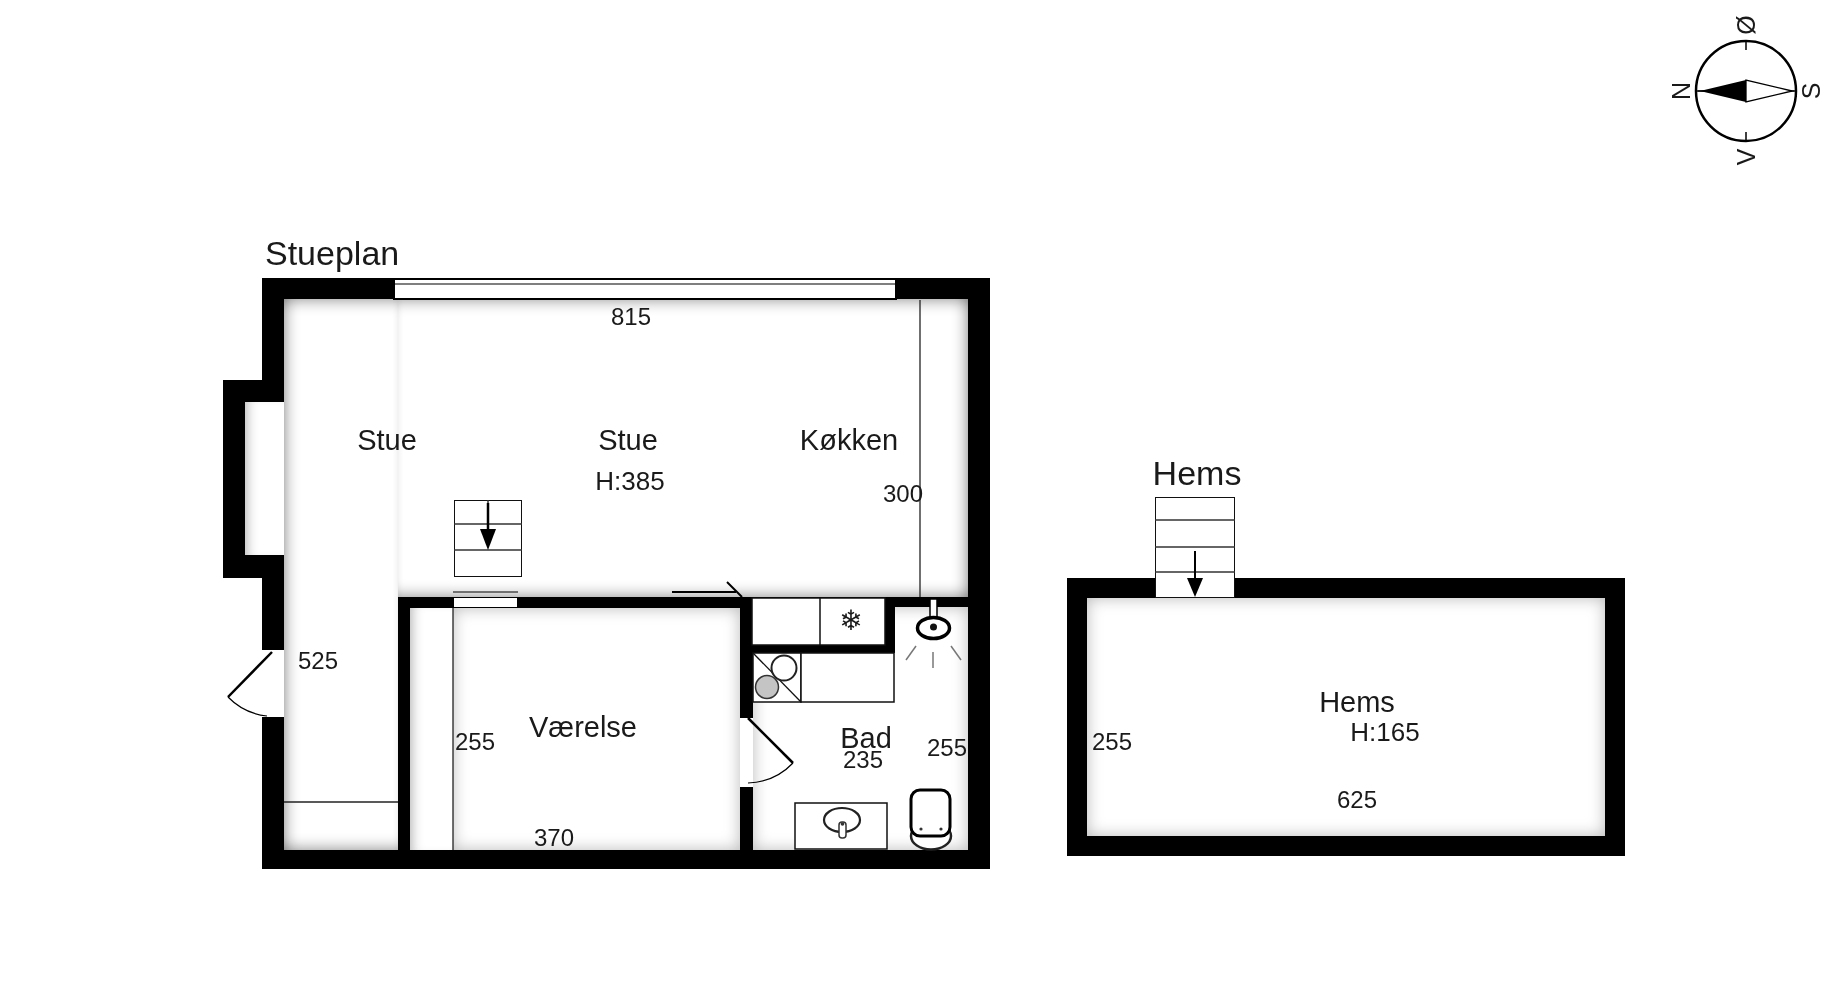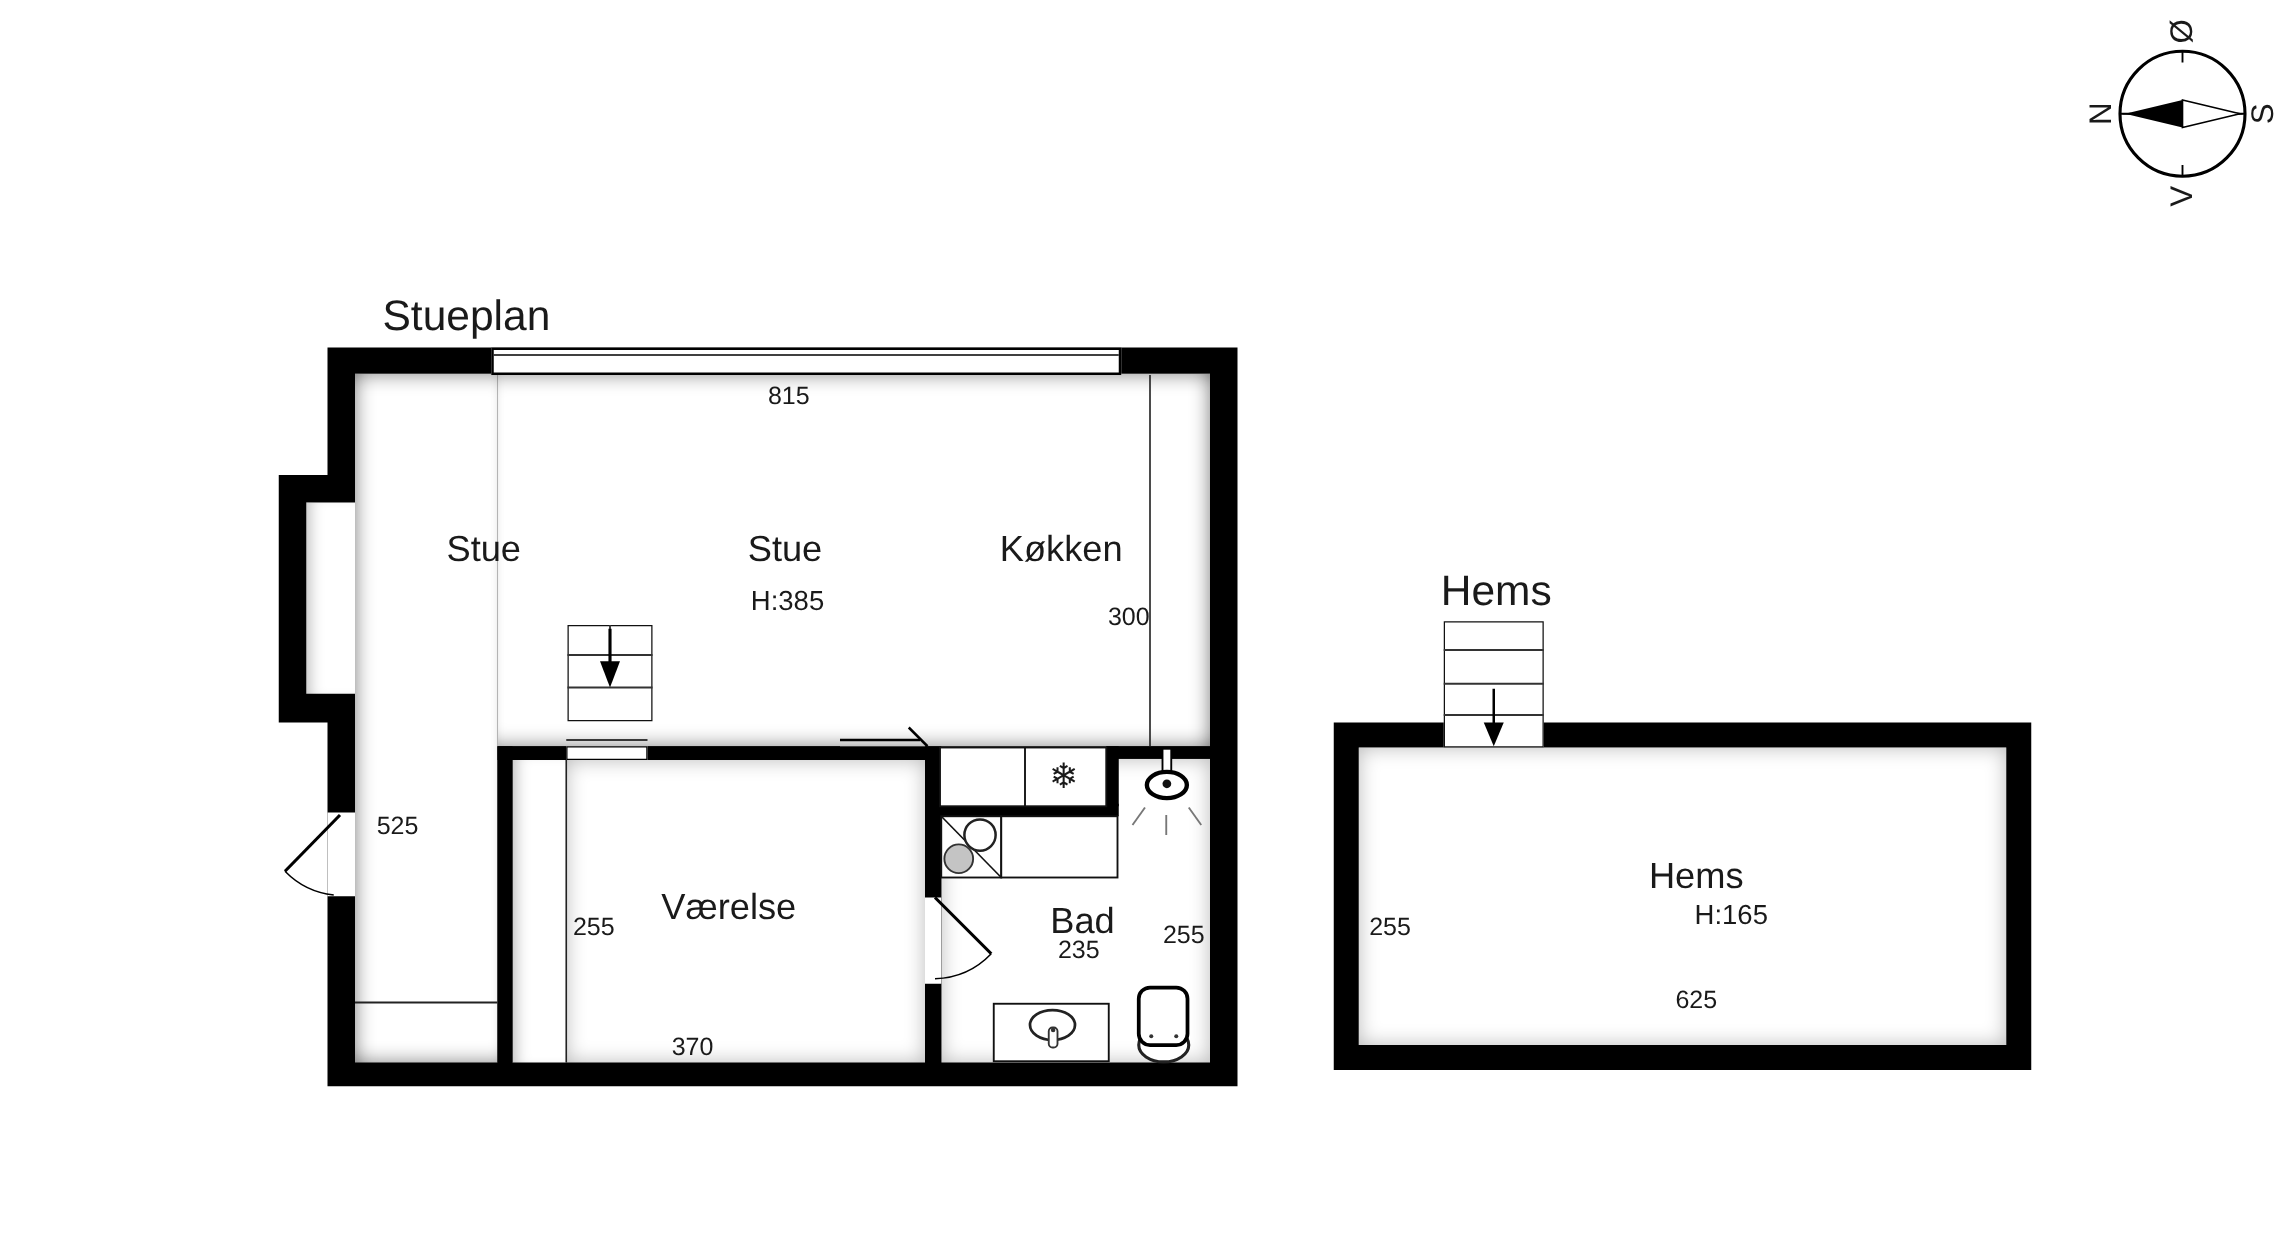--- a/index.html
+++ b/index.html
@@ -10,22 +10,22 @@
   .sh-all{box-shadow:inset 0 0 16px rgba(0,0,0,.28);}
   .sh-trb{box-shadow:inset 0 12px 14px -9px rgba(0,0,0,.33),
                      inset -12px 0 14px -9px rgba(0,0,0,.33),
                      inset 0 -12px 14px -9px rgba(0,0,0,.33);}
   .sh-ltb{box-shadow:inset 12px 0 14px -9px rgba(0,0,0,.33),
                      inset 0 12px 14px -9px rgba(0,0,0,.33),
                      inset 0 -12px 14px -9px rgba(0,0,0,.33);}
   .sh-l{box-shadow:inset 10px 0 12px -8px rgba(0,0,0,.3);}
   .lbl{position:absolute;transform:translate(-50%,-50%);white-space:nowrap;line-height:1;}
   .room-lbl{font-size:29px;}
-  .dim-lbl{font-size:20px;}
-  .sub-lbl{font-size:22px;}
+  .dim-lbl{font-size:24px;}
+  .sub-lbl{font-size:26px;}
   .title-lbl{font-size:34px;}
   .outlined{background:#fff;border:1.5px solid #111;box-sizing:border-box;position:absolute;}
   .win{background:#fff;border:2px solid #000;box-sizing:border-box;position:absolute;}
   svg.overlay{position:absolute;left:0;top:0;pointer-events:none;}
   .compass{position:absolute;left:1671px;top:16px;width:150px;height:150px;transform:rotate(-90deg);}
   .compass .pt{position:absolute;transform:translate(-50%,-50%);font-size:25px;}
 </style>
 </head>
 <body>
 
@@ -153,21 +153,21 @@
       <line x1="75" y1="27" x2="75" y2="123" stroke="#000" stroke-width="1"></line>
       <polygon points="75,29 64,75 86,75" fill="#000"></polygon>
       <polygon points="75,121 64,75 86,75" fill="#fff" stroke="#000" stroke-width="1.3"></polygon>
     </svg>
     <span class="pt" style="left:75px;top:10px;">N</span>
     <span class="pt" style="left:141px;top:75px;">Ø</span>
     <span class="pt" style="left:75px;top:140px;">S</span>
     <span class="pt" style="left:9px;top:75px;">V</span>
   </div>
 
-  <span class="lbl title-lbl" style="left:265px;top:236px;transform:none;margin-left:41px;">Stueplan</span>
+  <span class="lbl title-lbl" style="left:265px;top:236px;transform:none;">Stueplan</span>
 
   <span class="lbl room-lbl" style="left:387px;top:440px;">Stue</span>
   <span class="lbl room-lbl" style="left:628px;top:440px;">Stue</span>
   <span class="lbl sub-lbl" style="left:630px;top:481px;">H:385</span>
   <span class="lbl room-lbl" style="left:849px;top:440px;">Køkken</span>
   <span class="lbl room-lbl" style="left:583px;top:727px;">Værelse</span>
   <span class="lbl room-lbl" style="left:866px;top:738px;">Bad</span>
 
   <span class="lbl dim-lbl" style="left:631px;top:317px;">815</span>
   <span class="lbl dim-lbl" style="left:903px;top:494px;">300</span>

